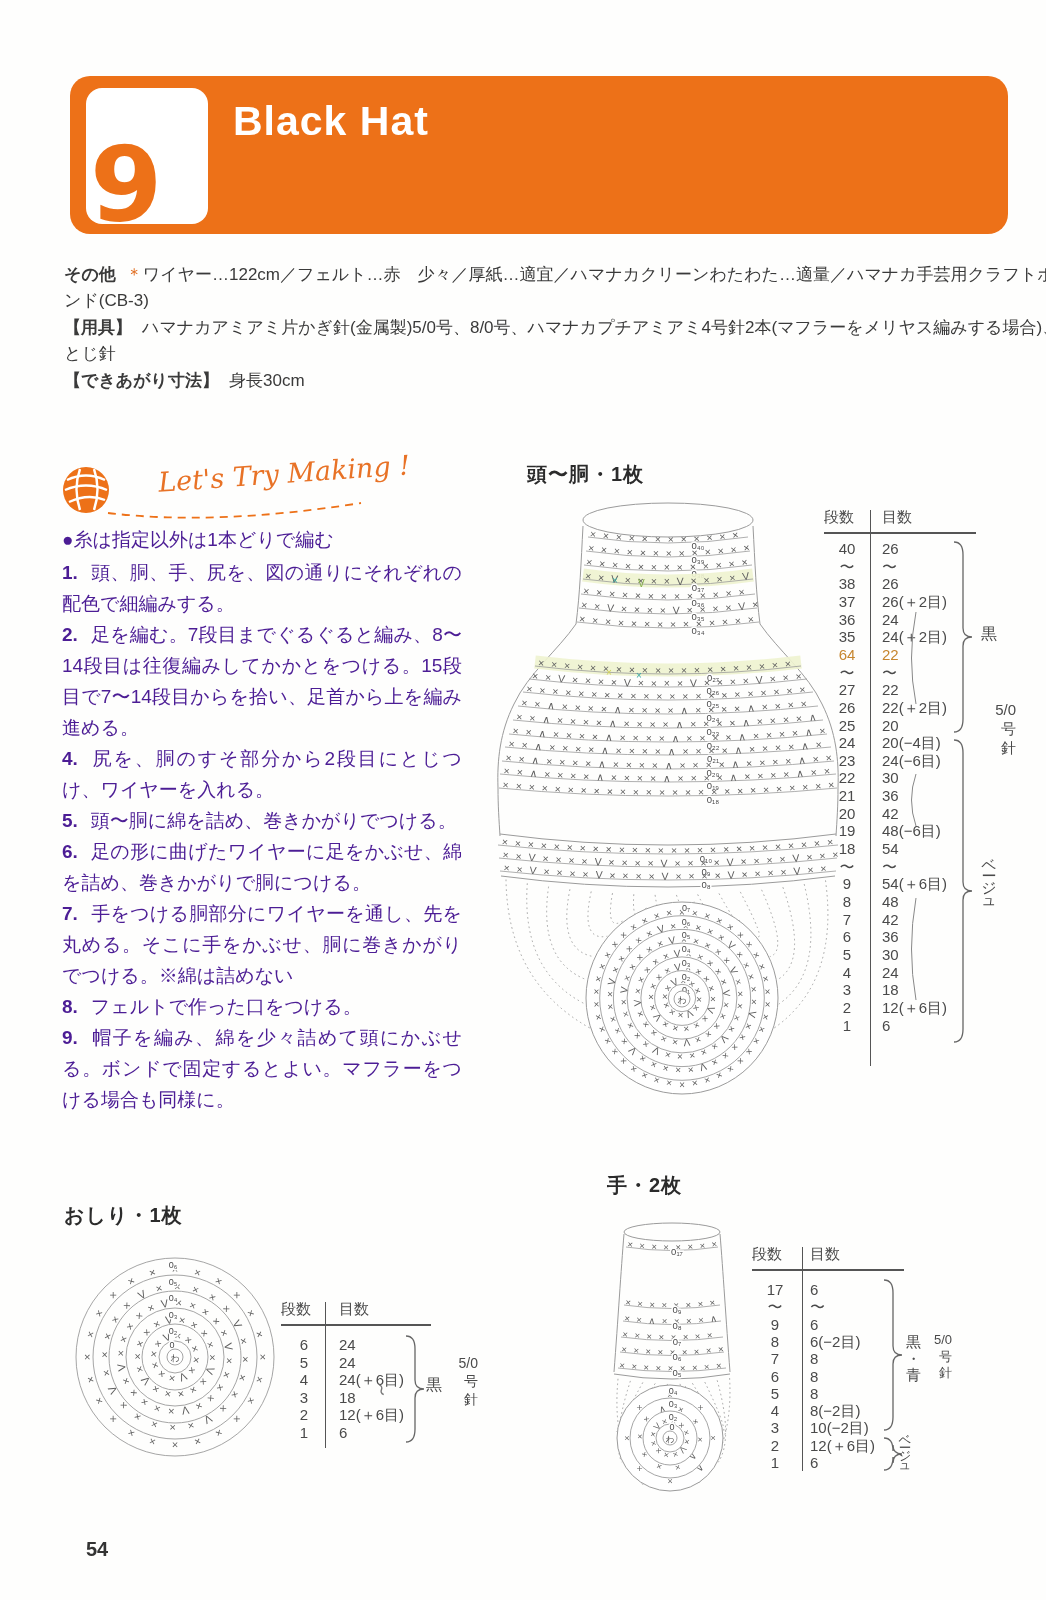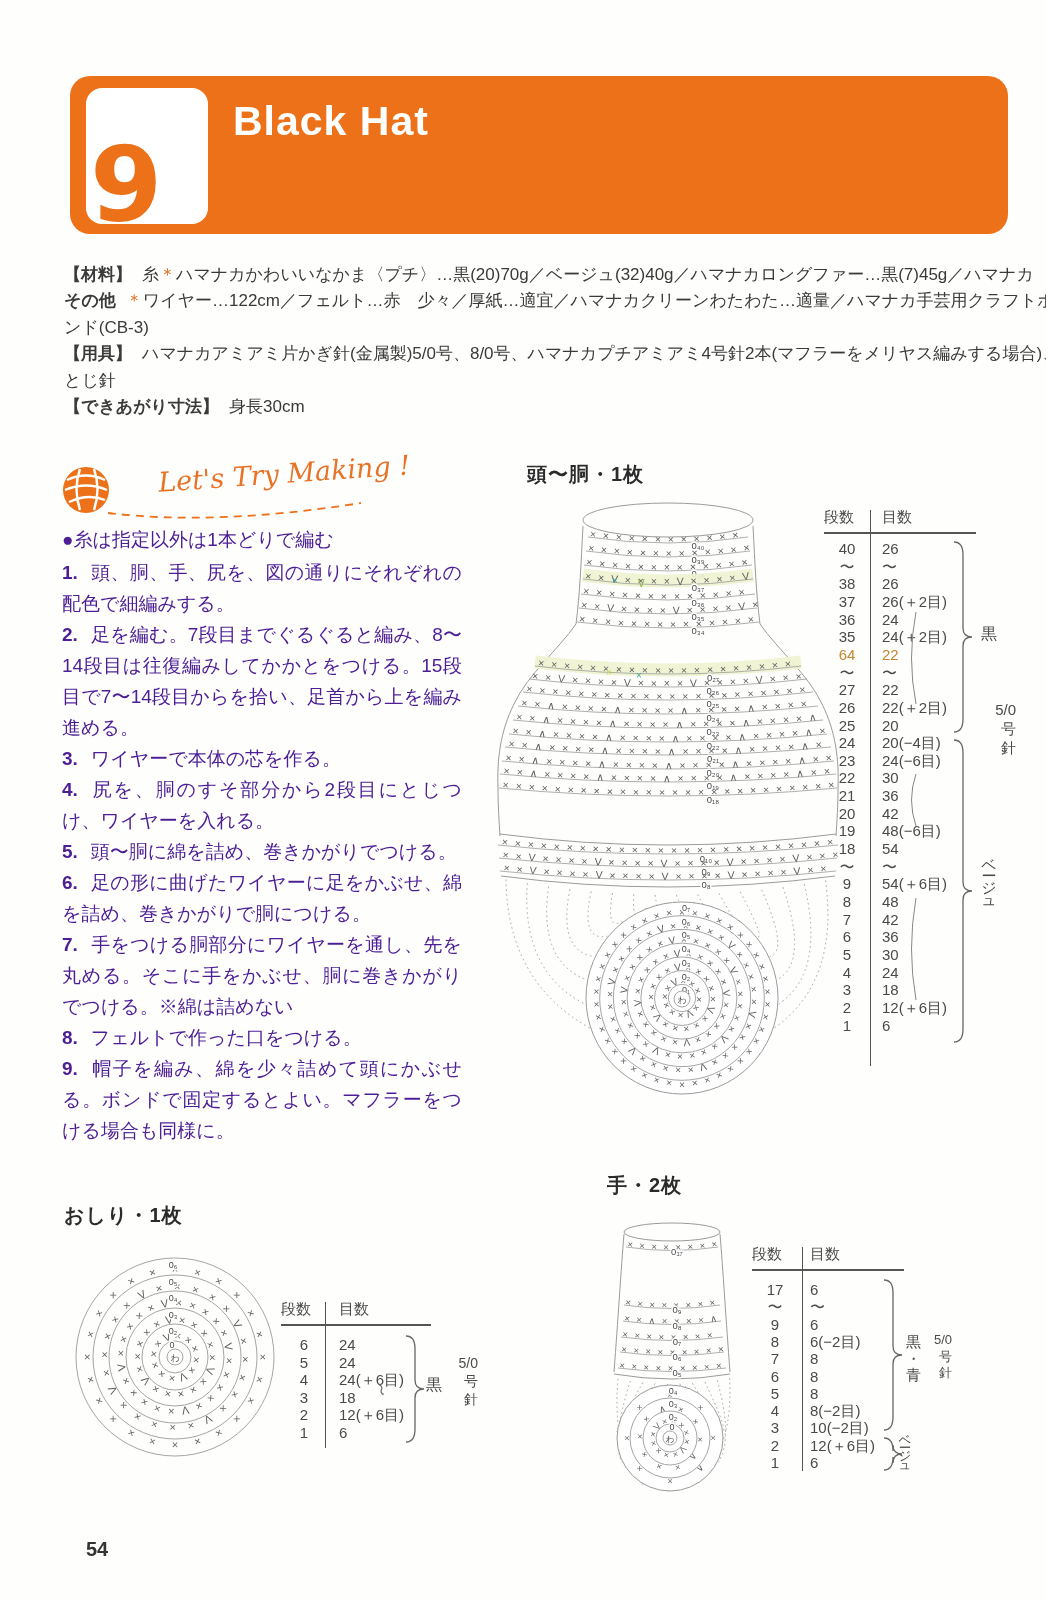--- a/index.html
+++ b/index.html
@@ -44,21 +44,20 @@
 <body>
 
 <div class="abs header">
   <div class="badge">
     <span class="badge-digit">9</span>
   </div>
   <div class="header-title">Black Hat</div>
 </div>
 
 <div class="abs materials" id="materials">
-    <div class="mline"><span class="mb">【材料】</span><span>糸</span><span class="ast">＊</span><span>ハマナカかわいいなかま〈プチ〉…黒(20)70g／ベージュ(32)40g／ハマナカロングファー…黒(7)45g／ハマナカ</span></div>
     <div class="mline"><span class="mb">その他</span><span class="ast">＊</span><span>ワイヤー…122cm／フェルト…赤　少々／厚紙…適宜／ハマナカクリーンわたわた…適量／ハマナカ手芸用クラフトボ</span></div>
     <div class="mline"><span>ンド(CB-3)</span></div>
     <div class="mline"><span class="mb">【用具】</span><span>ハマナカアミアミ片かぎ針(金属製)5/0号、8/0号、ハマナカプチアミアミ4号針2本(マフラーをメリヤス編みする場合)、</span></div>
     <div class="mline"><span>とじ針</span></div>
     <div class="mline"><span class="mb">【できあがり寸法】</span><span>身長30cm</span></div>
   </div>
 
 <div class="abs lets-try">
   <svg id="yarnSvg" width="330" height="78" style="left:0;top:0">
       <circle cx="30" cy="34" r="23" fill="#ed7118"></circle>
@@ -69,21 +68,20 @@
       <path d="M 38 13 Q 45 33 38 54" fill="none" stroke="#fff" stroke-width="2.4"></path>
       <path d="M 52 57 Q 160 70 305 47" fill="none" stroke="#ed7118" stroke-width="1.8" stroke-dasharray="8 6"></path>
     </svg>
   <div class="script">Let's Try Making !</div>
 </div>
 
 <div class="abs steps" id="steps">
     <div class="note">●糸は指定以外は1本どりで編む</div>
     <div class="step"><span class="snum">1.</span><span>頭、胴、手、尻を、図の通りにそれぞれの配色で細編みする。</span></div>
     <div class="step"><span class="snum">2.</span><span>足を編む。7段目までぐるぐると編み、8〜14段目は往復編みしてかかとをつける。15段目で7〜14段目からを拾い、足首から上を編み進める。</span></div>
-    <div class="step"><span class="snum">3.</span><span>ワイヤーで本体の芯を作る。</span></div>
     <div class="step"><span class="snum">4.</span><span>尻を、胴のすそ部分から2段目にとじつけ、ワイヤーを入れる。</span></div>
     <div class="step"><span class="snum">5.</span><span>頭〜胴に綿を詰め、巻きかがりでつける。</span></div>
     <div class="step"><span class="snum">6.</span><span>足の形に曲げたワイヤーに足をかぶせ、綿を詰め、巻きかがりで胴につける。</span></div>
     <div class="step"><span class="snum">7.</span><span>手をつける胴部分にワイヤーを通し、先を丸める。そこに手をかぶせ、胴に巻きかがりでつける。※綿は詰めない</span></div>
     <div class="step"><span class="snum">8.</span><span>フェルトで作った口をつける。</span></div>
     <div class="step"><span class="snum">9.</span><span>帽子を編み、綿を少々詰めて頭にかぶせる。ボンドで固定するとよい。マフラーをつける場合も同様に。</span></div>
   </div>
 
 <div class="abs sec-title" style="left:527px;top:461px">頭〜胴・1枚</div>
 <svg id="bodySvg" width="360" height="630" style="left:486px;top:478px">

